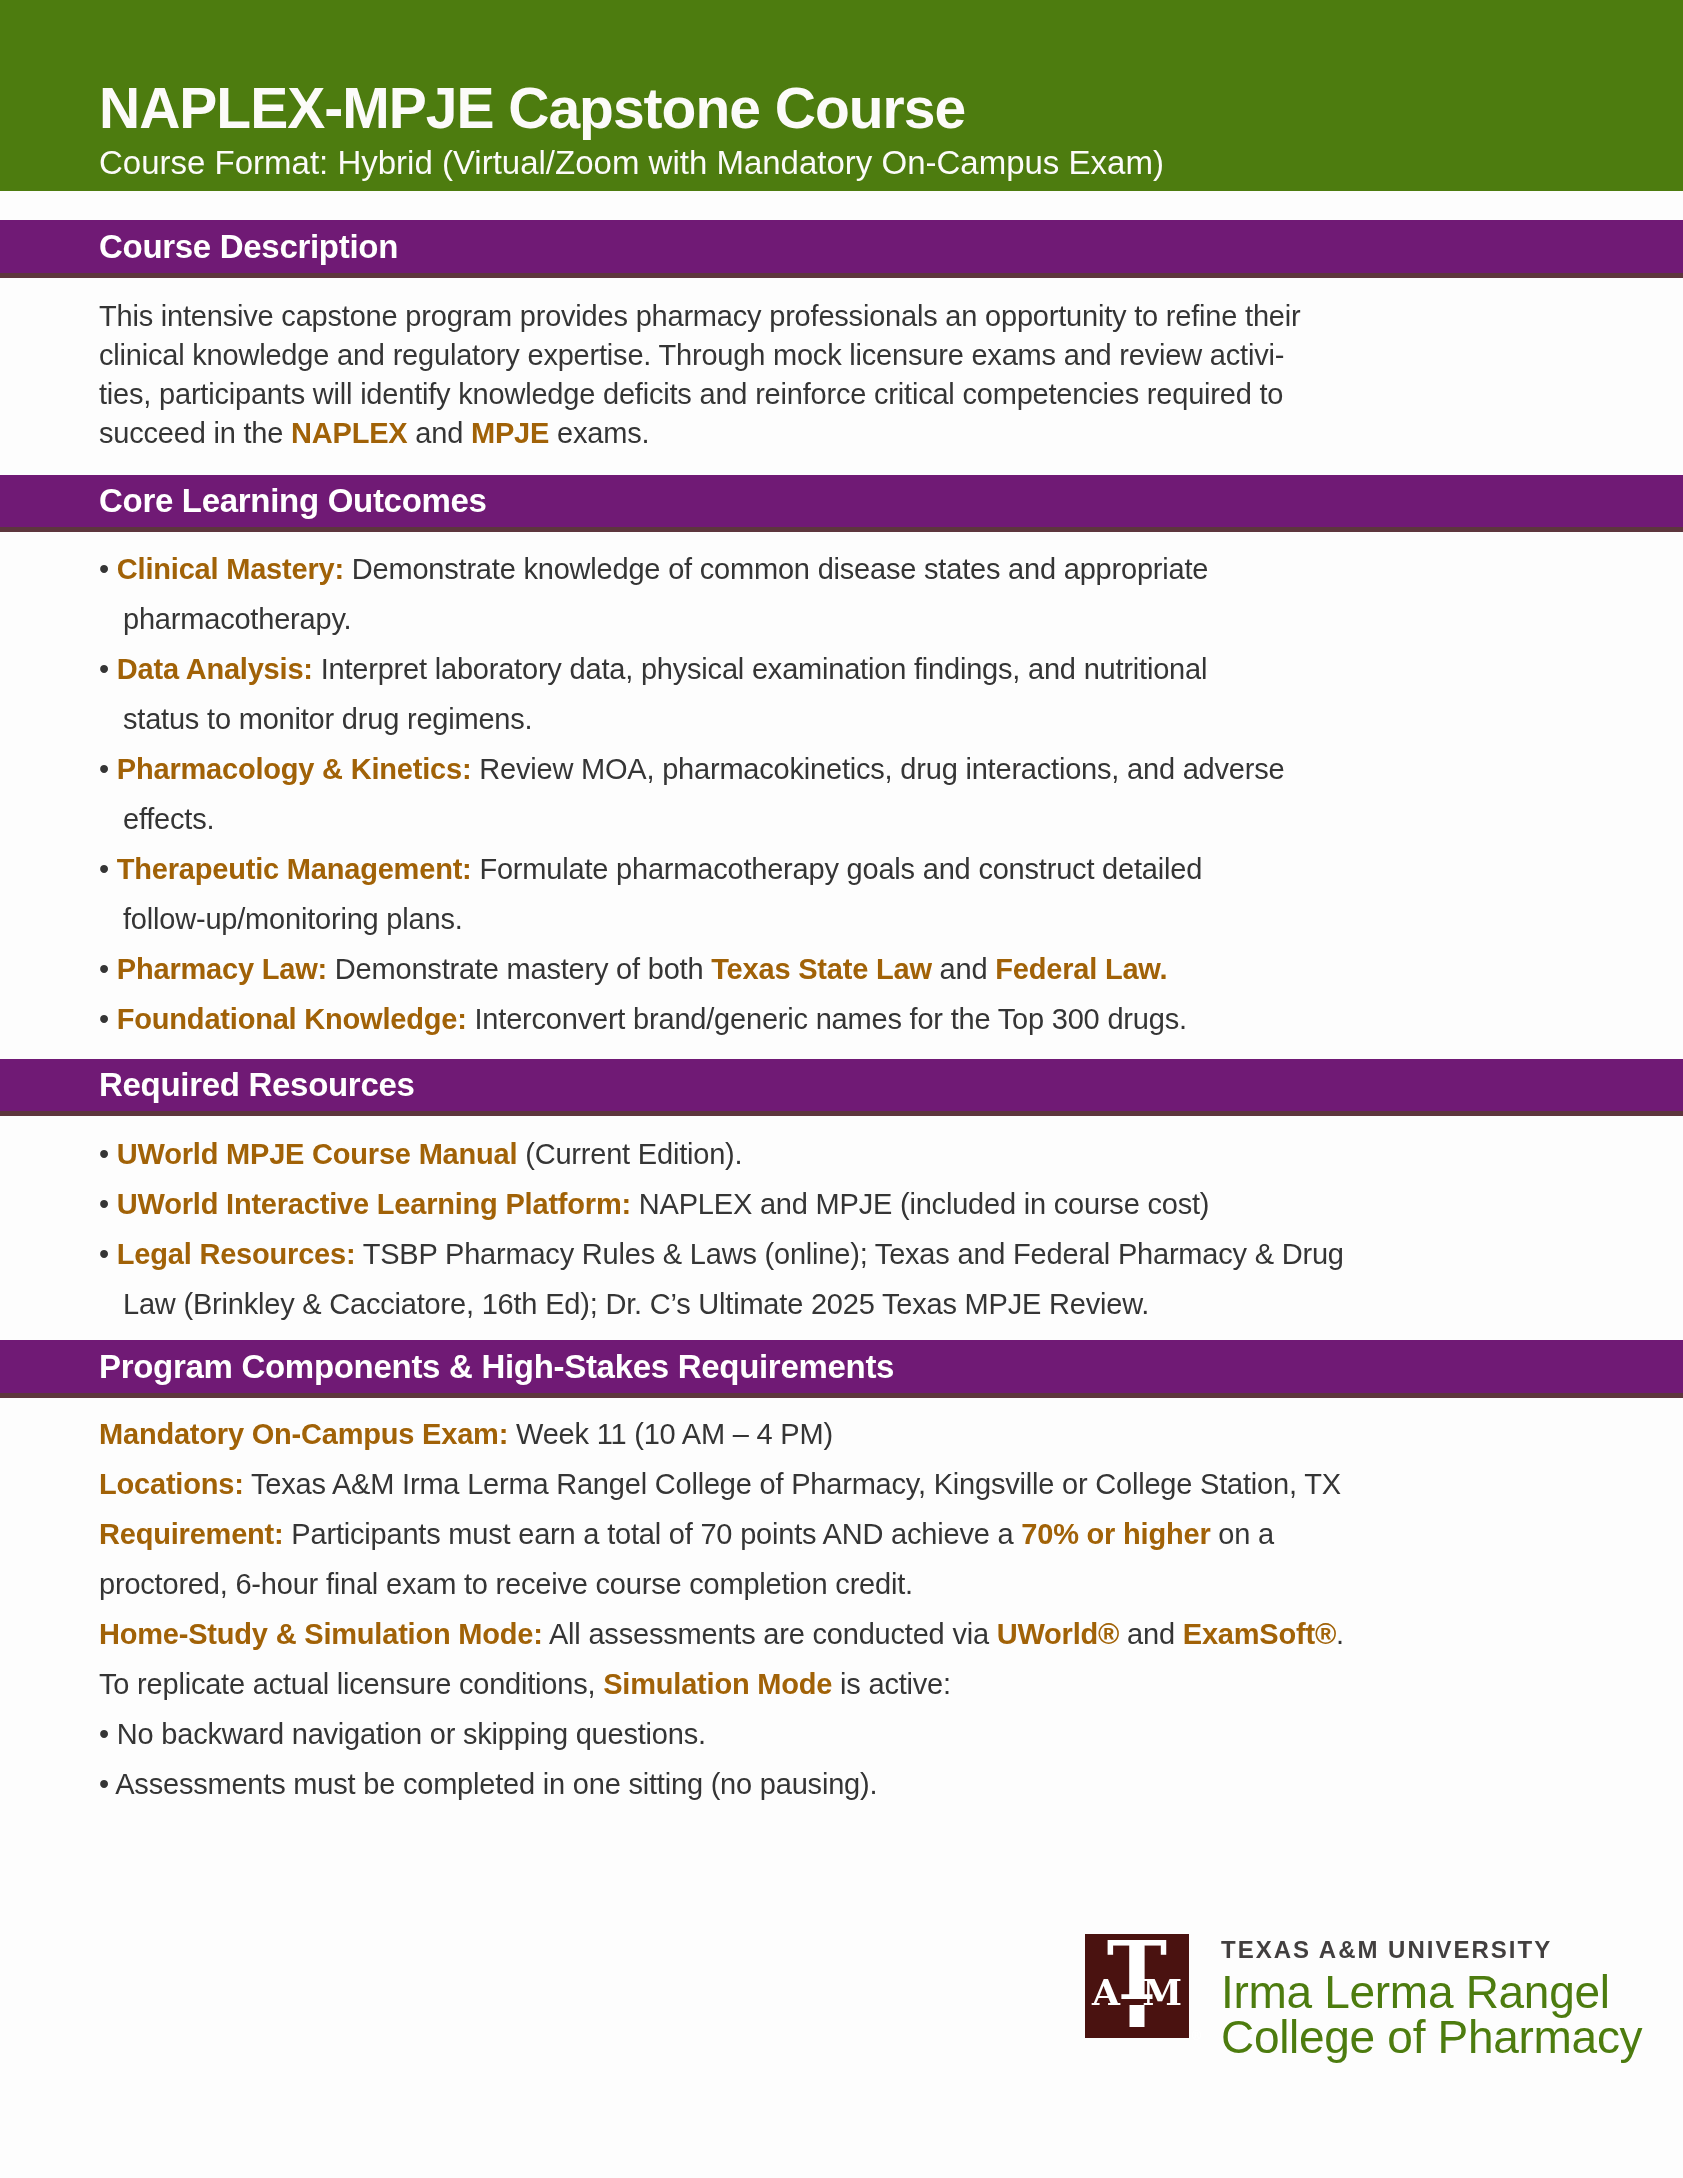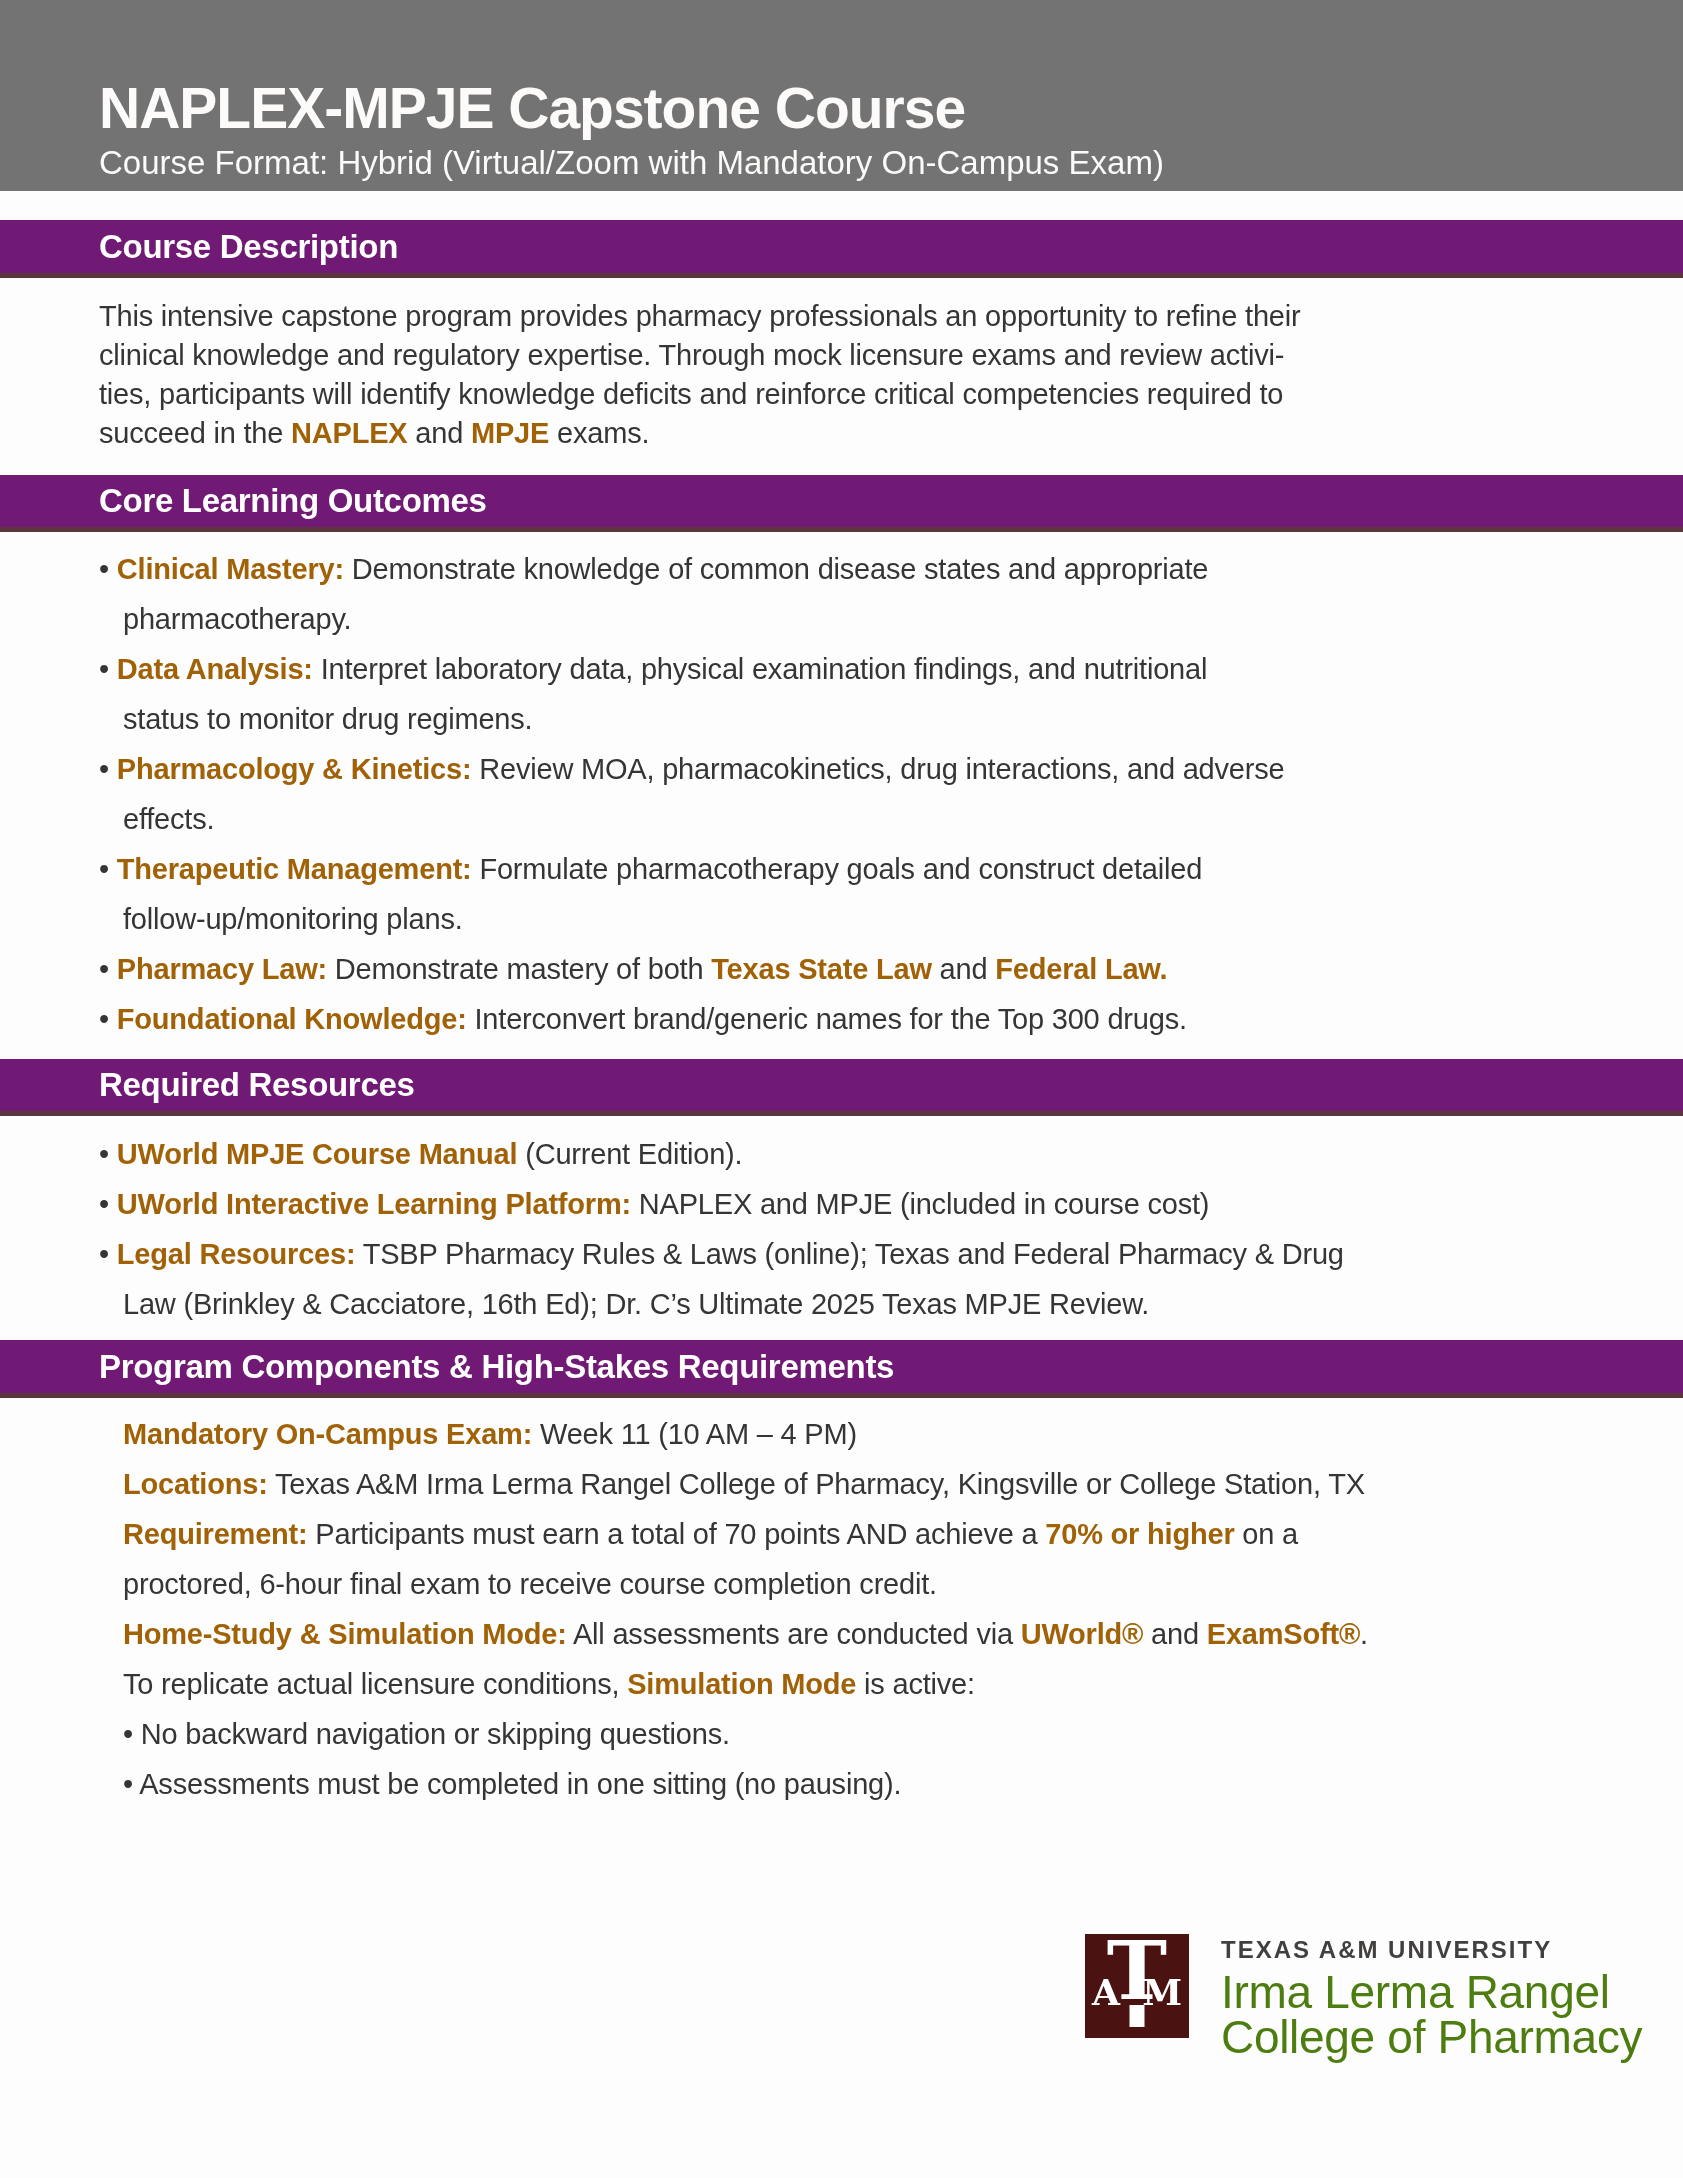--- a/index.html
+++ b/index.html
@@ -13,21 +13,21 @@
   .page {
     position: absolute; left: 0; top: 0;
     width: 1683px; height: 2178px;
     background: #fdfdfd;
   }
 
   
   .doc-header {
     position: absolute; left: 0; top: 0;
     width: 1683px; height: 191px;
-    background: #737373;
+    background: #4d7c0f;
     color: #fcfbf9;
     display: flex; flex-direction: column; justify-content: flex-end;
     padding: 0 99px 10px 99px;
   }
   .doc-title {
     font-size: 57px; font-weight: bold; letter-spacing: -1px;
     line-height: 1.05;
   }
   .doc-subtitle {
     font-size: 33px; font-weight: normal; margin-top: 6px;
@@ -50,21 +50,21 @@
   #bar-program   { top: 1340px; }
 
   
   .textblock {
     position: absolute; left: 99px; width: 1515px;
     font-size: 29px; color: #353535; letter-spacing: -0.2px;
   }
   #desc-body      { top: 297px;  line-height: 39px; }
   #outcomes-body  { top: 544px;  line-height: 50px; }
   #resources-body { top: 1129px; line-height: 50px; }
-  #program-body   { top: 1409px; line-height: 50px; margin-left: 24px; }
+  #program-body   { top: 1409px; line-height: 50px; }
   .tline { white-space: pre-wrap; }
   .tline.ind { padding-left: 24px; }
   .b { font-weight: bold; color: #a16207; }
 
   
   .footer {
     position: absolute; left: 1085px; top: 1934px;
     display: flex; align-items: flex-start;
   }
   .tam-box {

